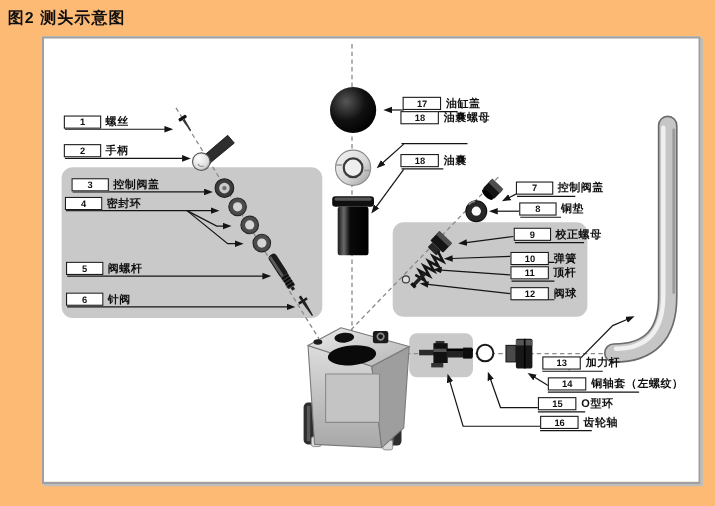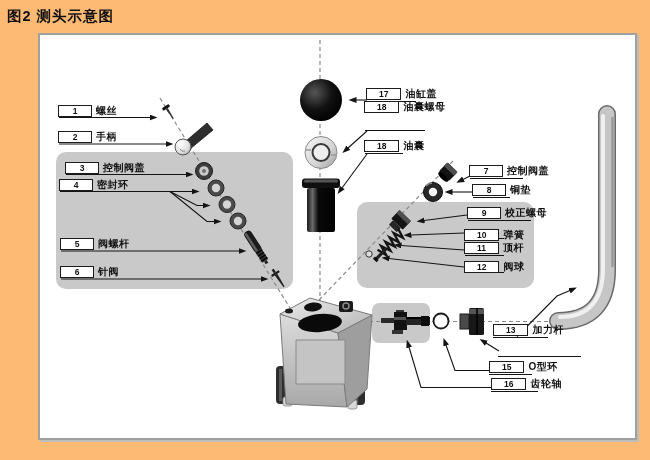--- a/index.html
+++ b/index.html
@@ -271,20 +271,24 @@
       <span class="t">顶杆</span>
     </div>
   <div class="lbl" style="left:464px;top:260px">
       <span class="n">12</span>
       <span class="t">阀球</span>
     </div>
   <div class="lbl" style="left:493px;top:323px">
       <span class="n">13</span>
       <span class="t">加力杆</span>
     </div>
+  <div class="lbl" style="left:498px;top:342px">
+      <span class="n">14</span>
+      <span class="t">铜轴套（左螺纹）</span>
+    </div>
   <div class="lbl" style="left:489px;top:360px">
       <span class="n">15</span>
       <span class="t">O型环</span>
     </div>
   <div class="lbl" style="left:491px;top:377px">
       <span class="n">16</span>
       <span class="t">齿轮轴</span>
     </div>
   <div class="lbl" style="left:366px;top:87px">
       <span class="n">17</span>

